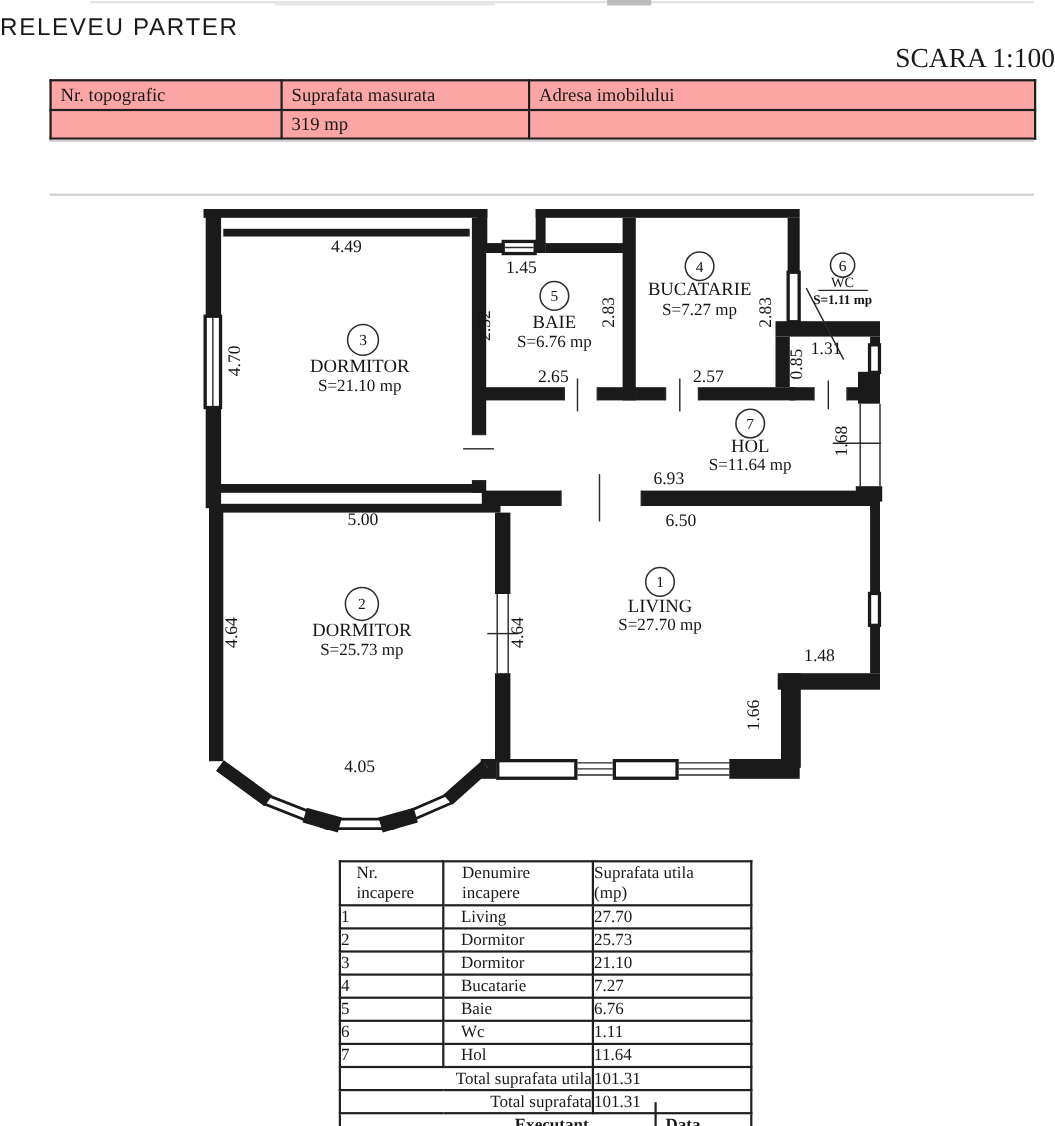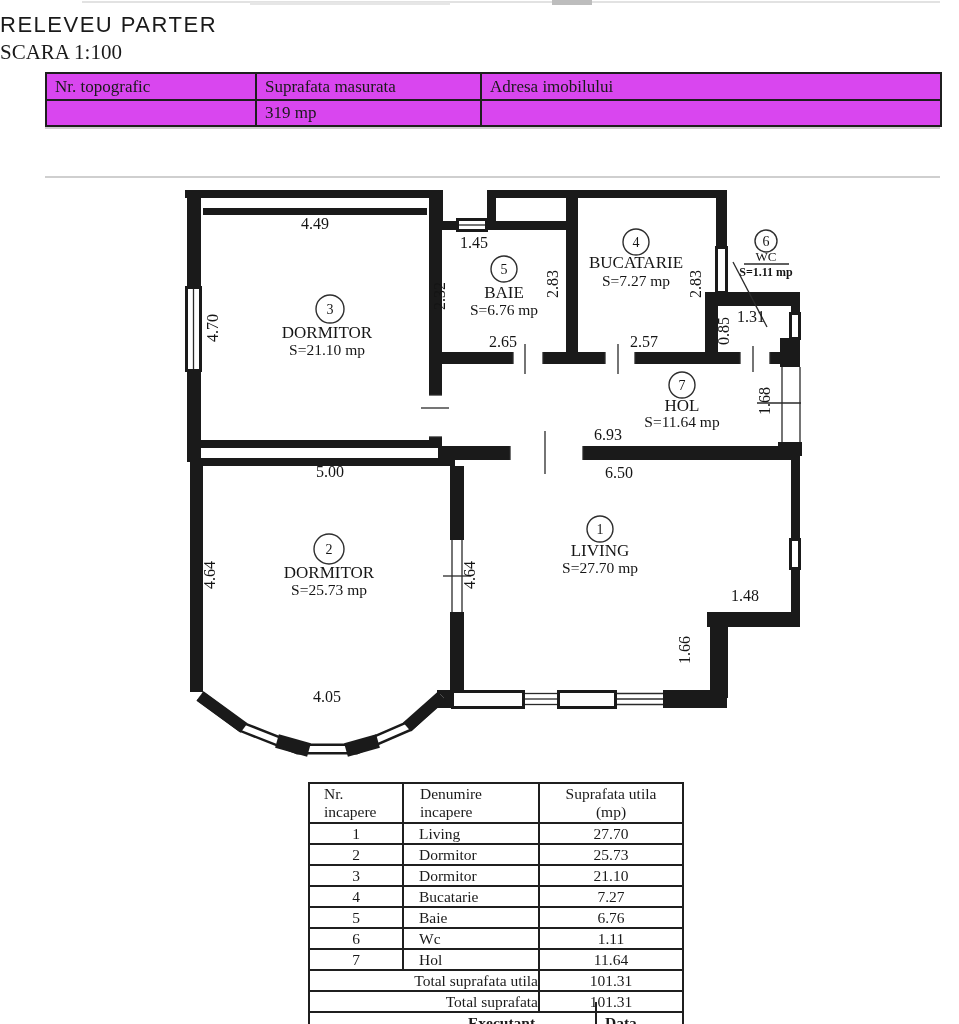--- a/index.html
+++ b/index.html
@@ -1,31 +1,31 @@
 <!DOCTYPE html>
 <html><head>
 <meta charset="utf-8">
 <style>
   html,body{margin:0;padding:0;background:#ffffff;}
   .page{position:relative;width:959px;height:1024px;background:#fff;overflow:hidden;
         font-family:"Liberation Serif",serif;color:#1a1a1a;}
   .artifact{position:absolute;}
   .title{position:absolute;top:12px;left:0;width:100%;text-align:left;
          font-family:"Liberation Sans",sans-serif;font-weight:normal;font-size:22px;letter-spacing:1.5px;}
-  .subtitle{position:absolute;top:40px;left:0;width:100%;text-align:left;font-size:21px;}
-  table.tbl{position:absolute;border-collapse:collapse;table-layout:fixed;background:#d946ef;}
+  .subtitle{position:absolute;top:40px;left:0;width:100%;text-align:right;font-size:25px;}
+  table.tbl{position:absolute;border-collapse:collapse;table-layout:fixed;background:#fca5a5;}
   table.tbl td{border:2px solid #1f1f1f;font-size:17px;padding:1px 8px;vertical-align:middle;
                white-space:nowrap;overflow:hidden;}
   .shadowline{position:absolute;background:#cfcfcf;height:2px;}
   
   table.rt{position:absolute;border-collapse:collapse;table-layout:fixed;background:#fff;}
   table.rt td{border:2px solid #1f1f1f;font-size:15.5px;padding:0;line-height:18px;}
   table.rt .hdr td{height:38px;border-radius:11px;}
   table.rt .row td{height:19px;}
-  .c{text-align:center;}
+  .c{}
   .l{text-align:left;padding-left:15px !important;}
   .ind{text-align:right;padding-left:38px !important;}
   .bold{font-weight:bold;}
   .no-r{border-right:none !important;}
   .no-l{border-left:none !important;}
   .exe-divider{position:absolute;width:2px;background:#1f1f1f;}
   
   svg.plan{position:absolute;left:0;top:185px;}
   svg.plan text{text-anchor:middle;fill:#151515;font-family:"Liberation Serif",serif;}
   .dim{font-size:16px;}

